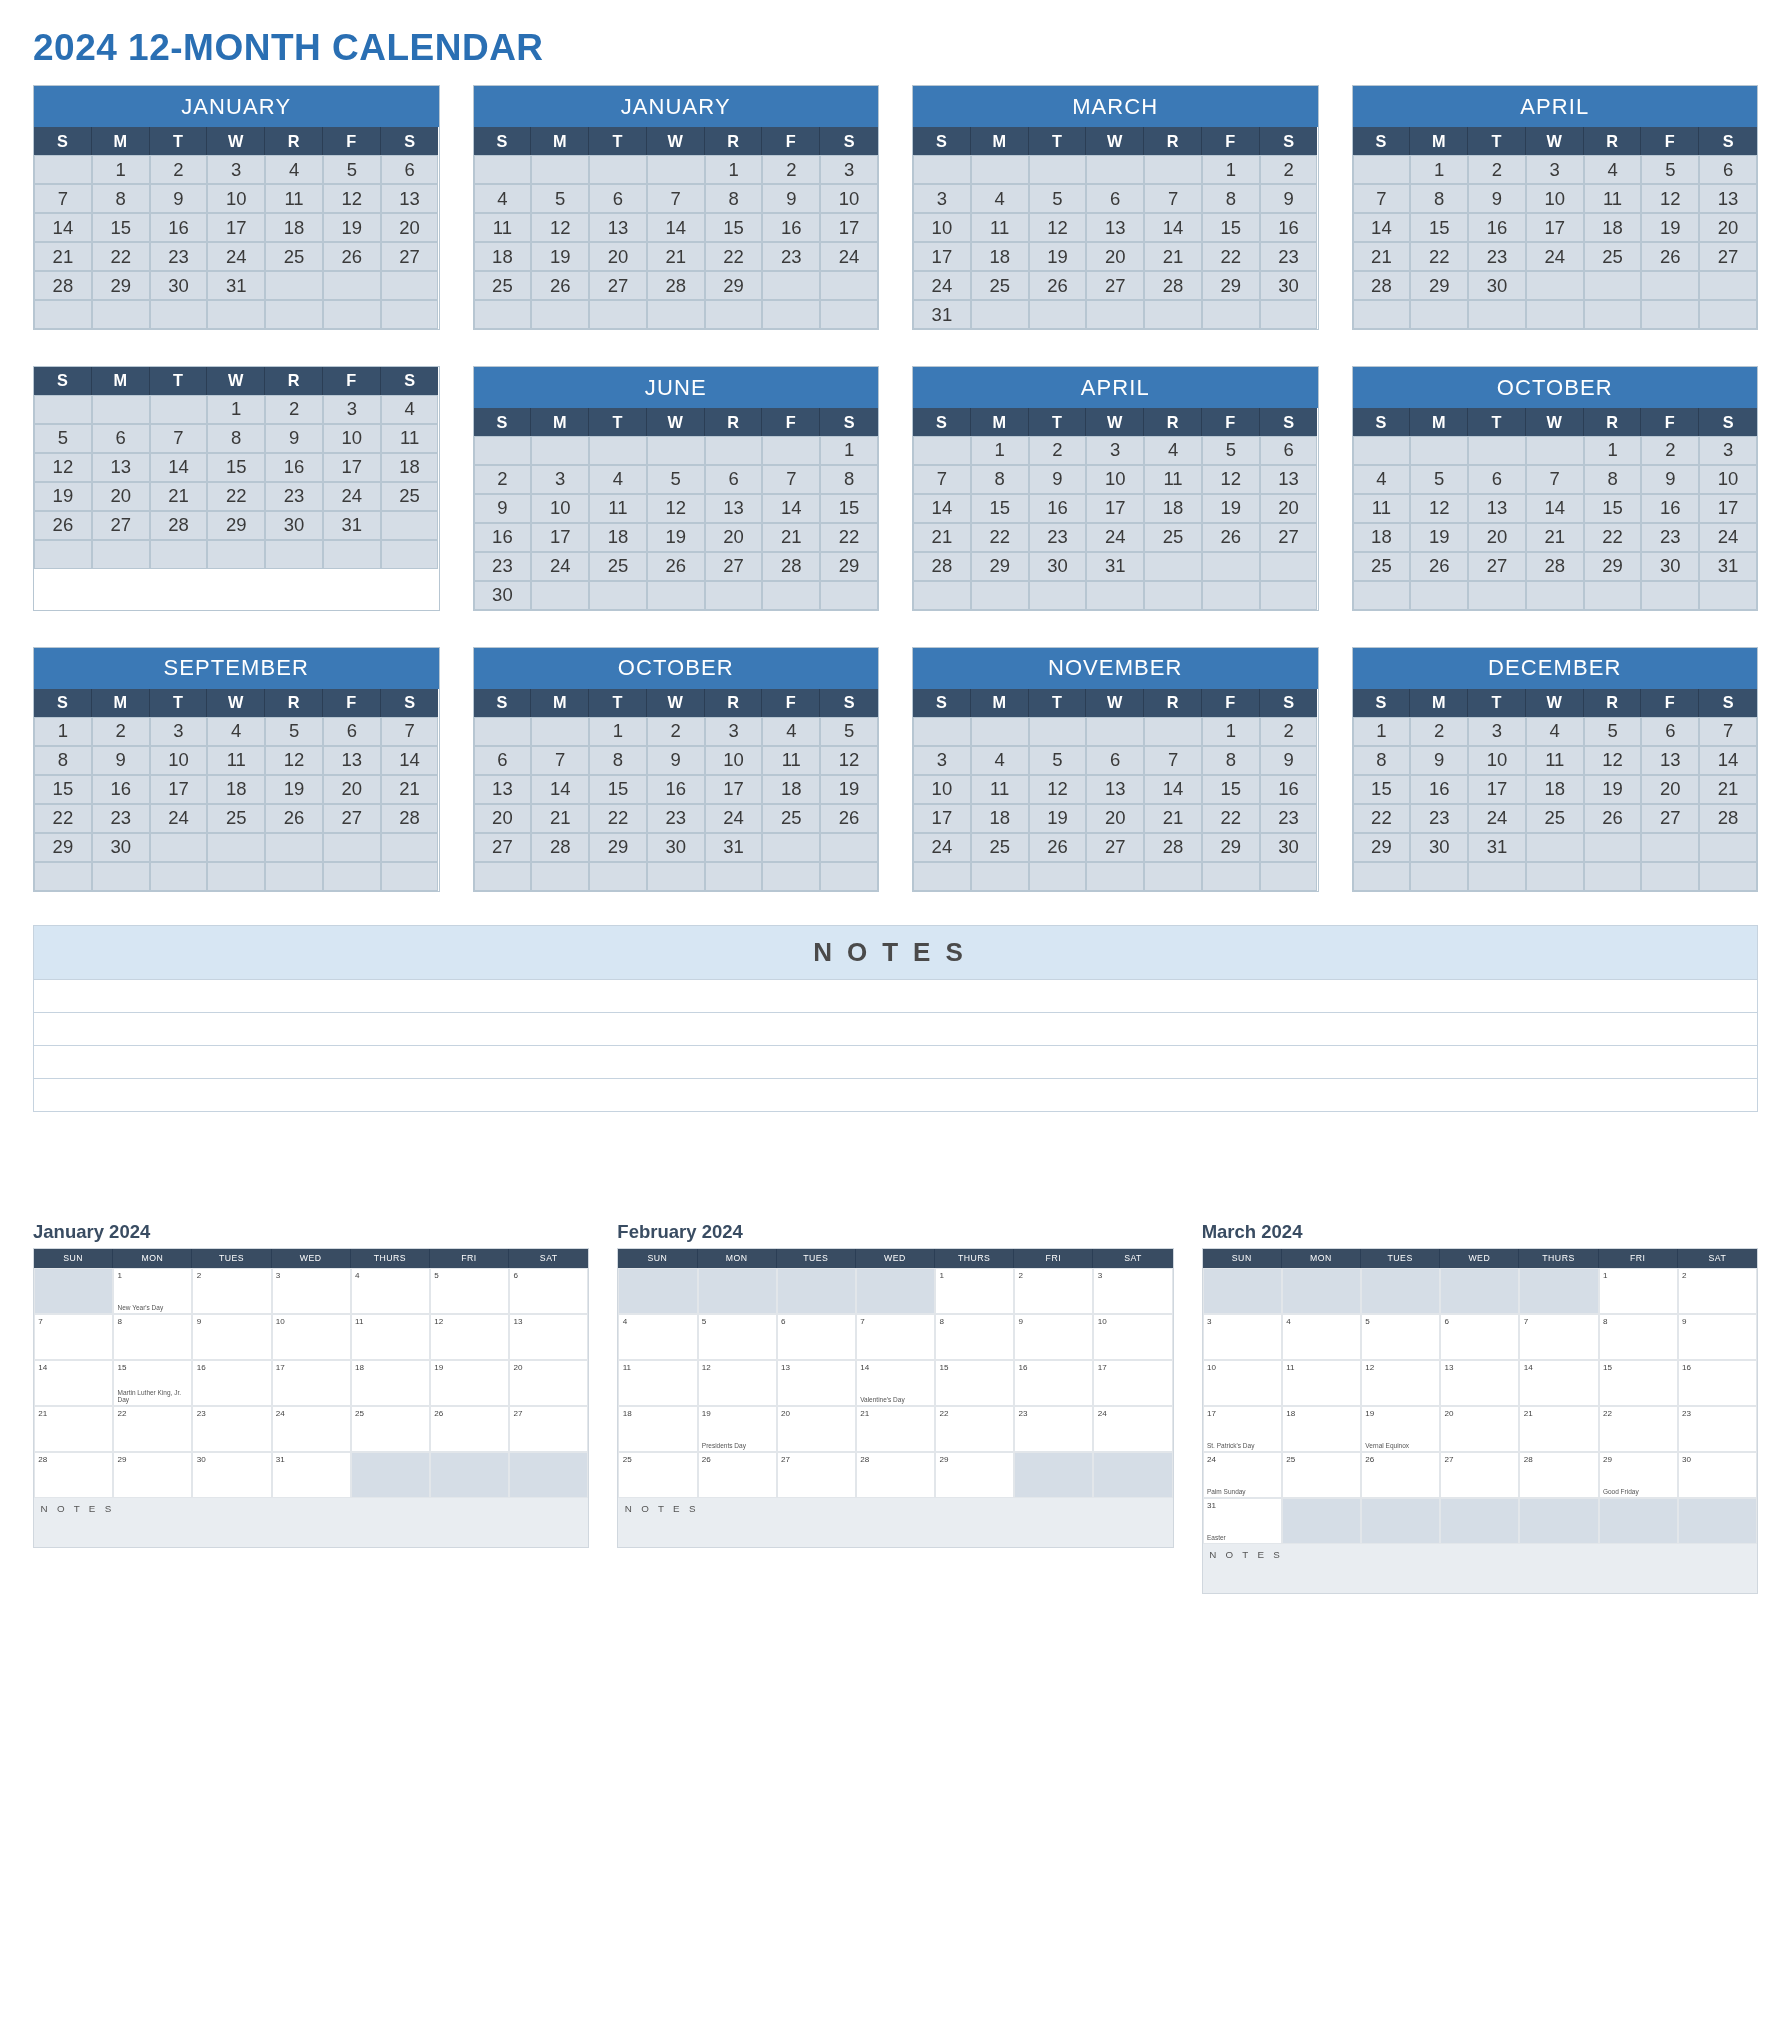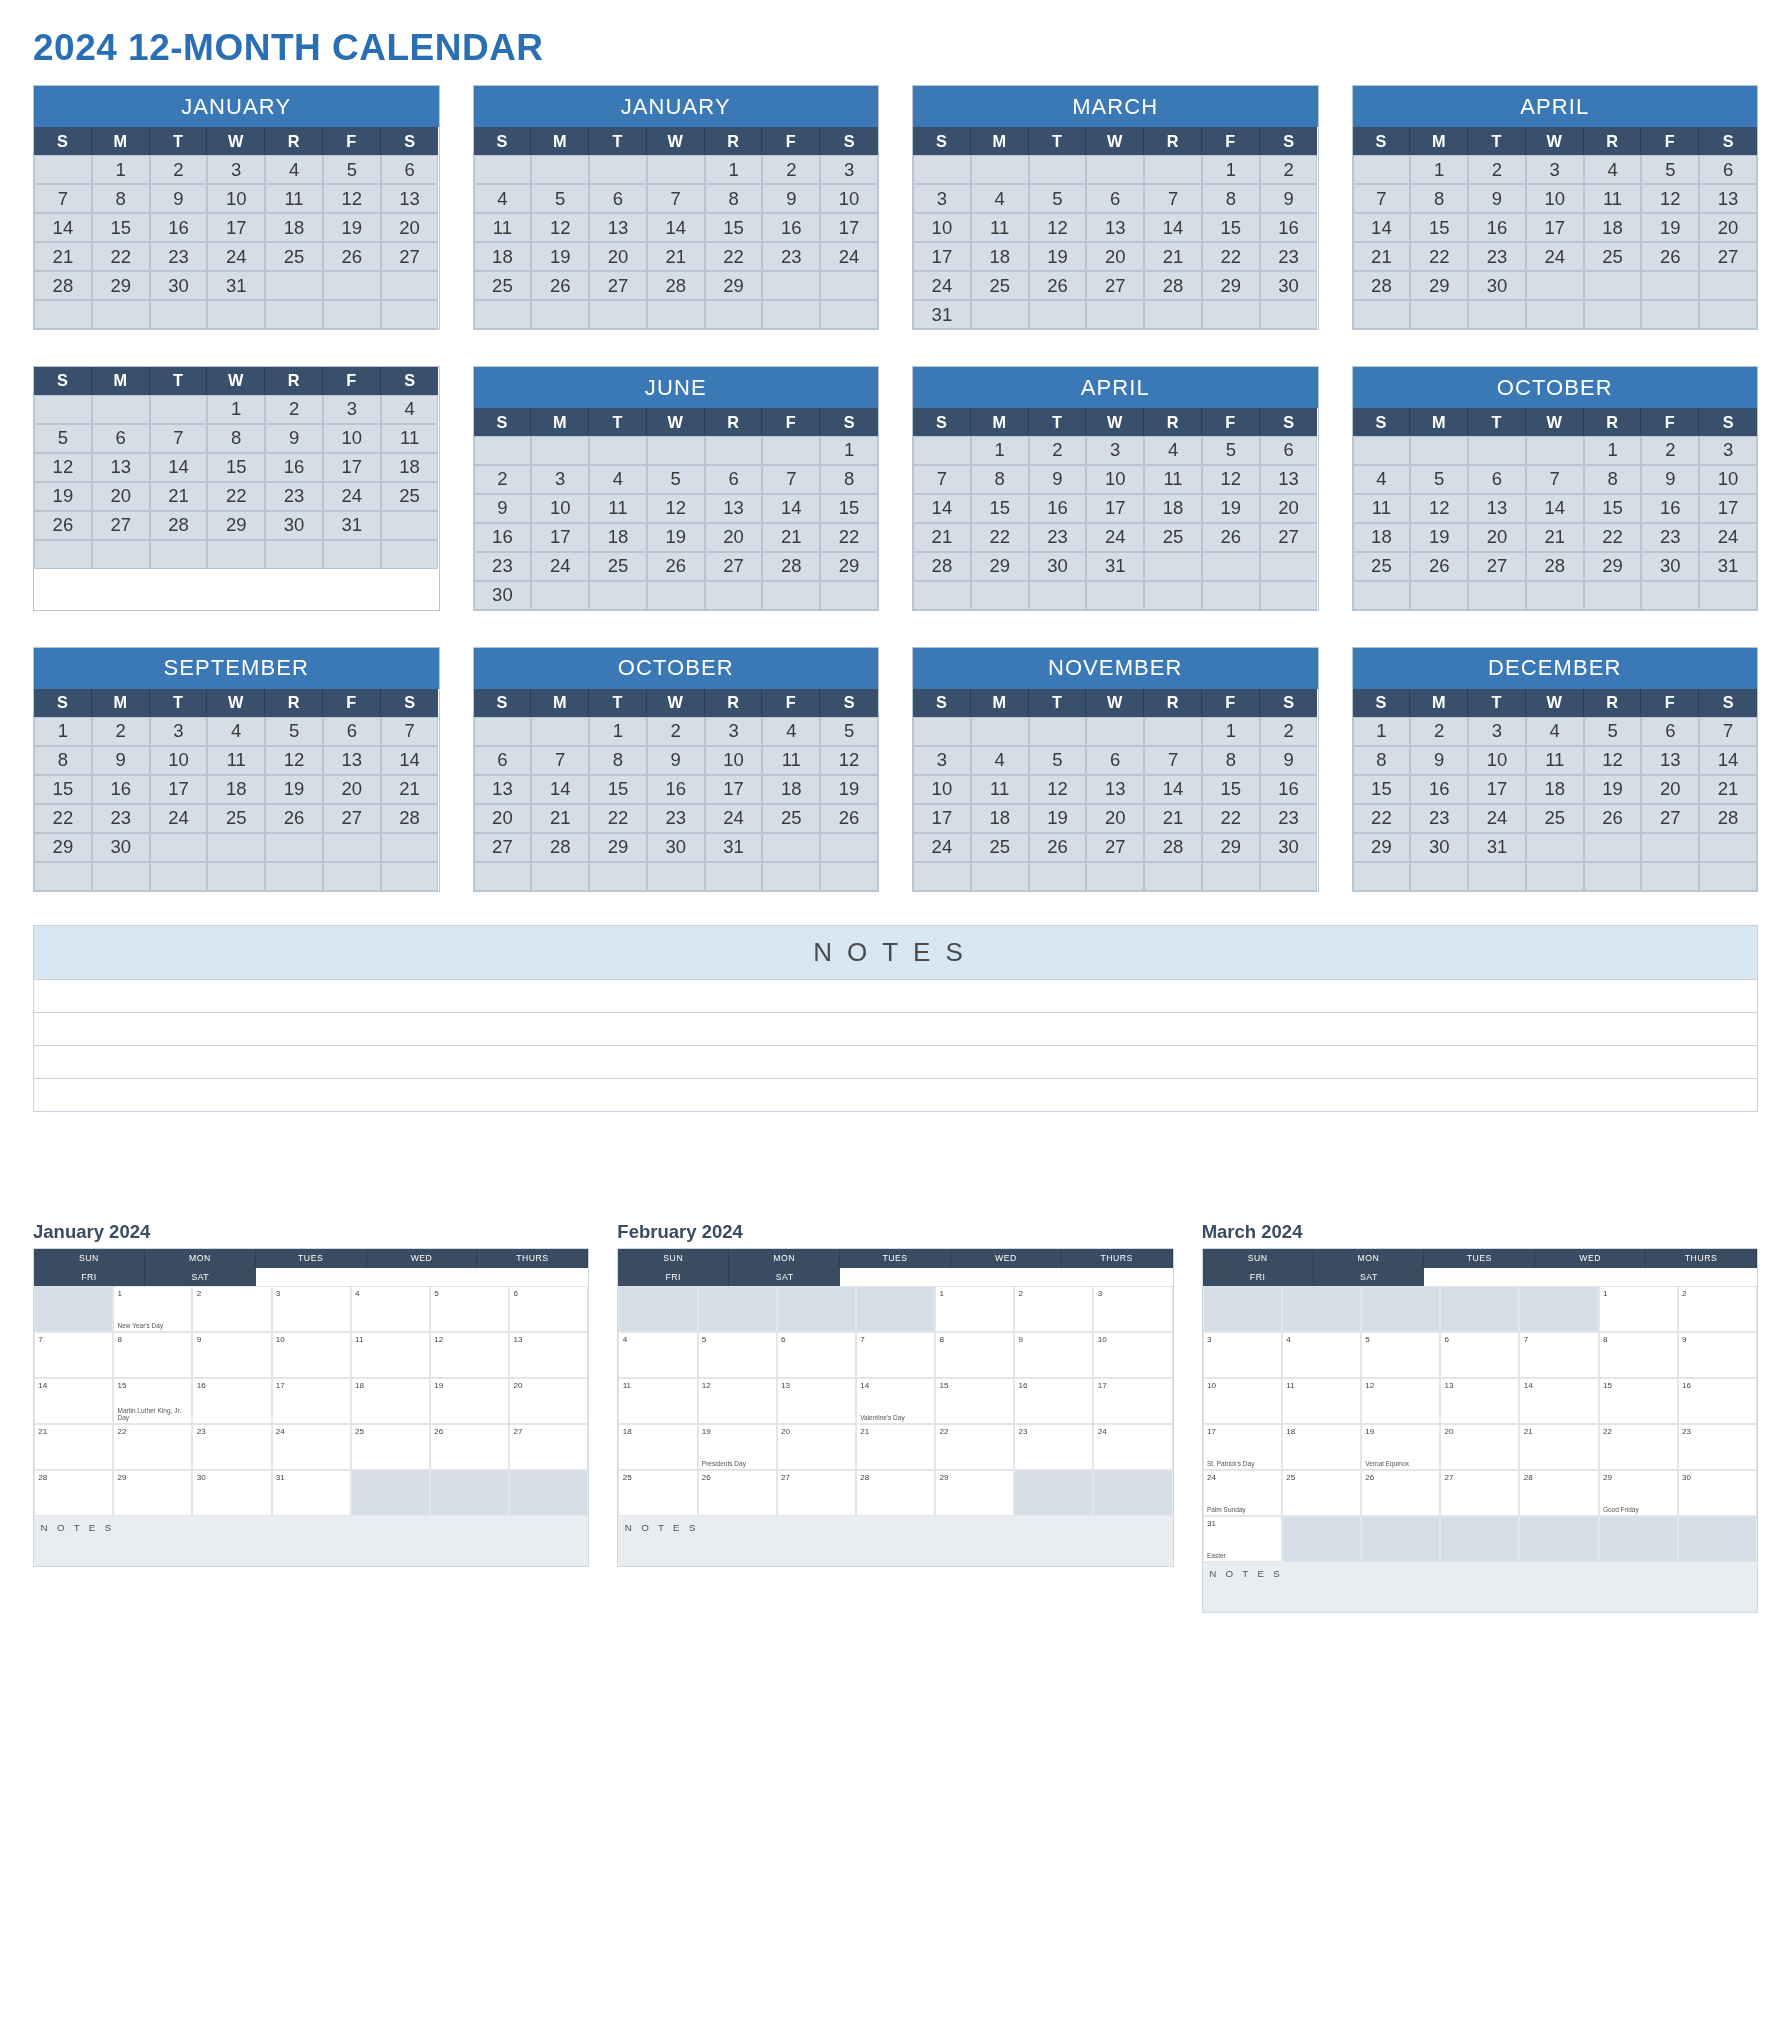--- a/index.html
+++ b/index.html
@@ -65,21 +65,21 @@
     margin-top: 33px;
     border: 0.5px solid #c6d3df;
   }
   .notes-header {
     background: #d7e6f3;
     text-align: center;
     font-size: 26px;
     letter-spacing: 15px;
     color: #4a4a4a;
     padding: 11px 0;
-    font-weight: 400;
+    font-weight: 700;
   }
   .note-line {
     height: 33px;
     border-top: 0.5px solid #c6d3df;
     background: #fff;
   }
 
   
   .monthly-grid {
     margin-top: 109px;
@@ -91,21 +91,21 @@
     font-size: 18.5px;
     font-weight: 700;
     color: #394c62;
     margin-bottom: 5.4px;
   }
   .mcal {
     border: 0.5px solid #d0d7de;
   }
   .mcal-dow-row {
     display: grid;
-    grid-template-columns: repeat(5, 1fr);
+    grid-template-columns: repeat(7, 1fr);
   }
   .mcal-dow {
     background: #394c62;
     color: #fff;
     text-align: center;
     font-size: 8.7px;
     padding: 4.3px 0;
     border-right: 0.5px solid #2b3e55;
     letter-spacing: 0.5px;
   }

